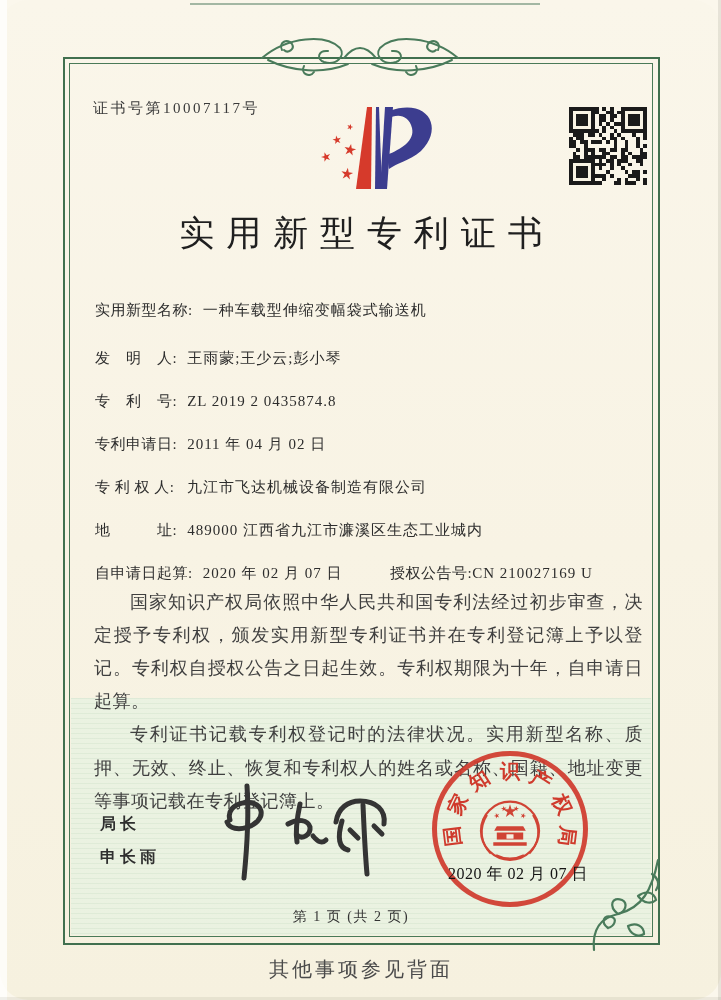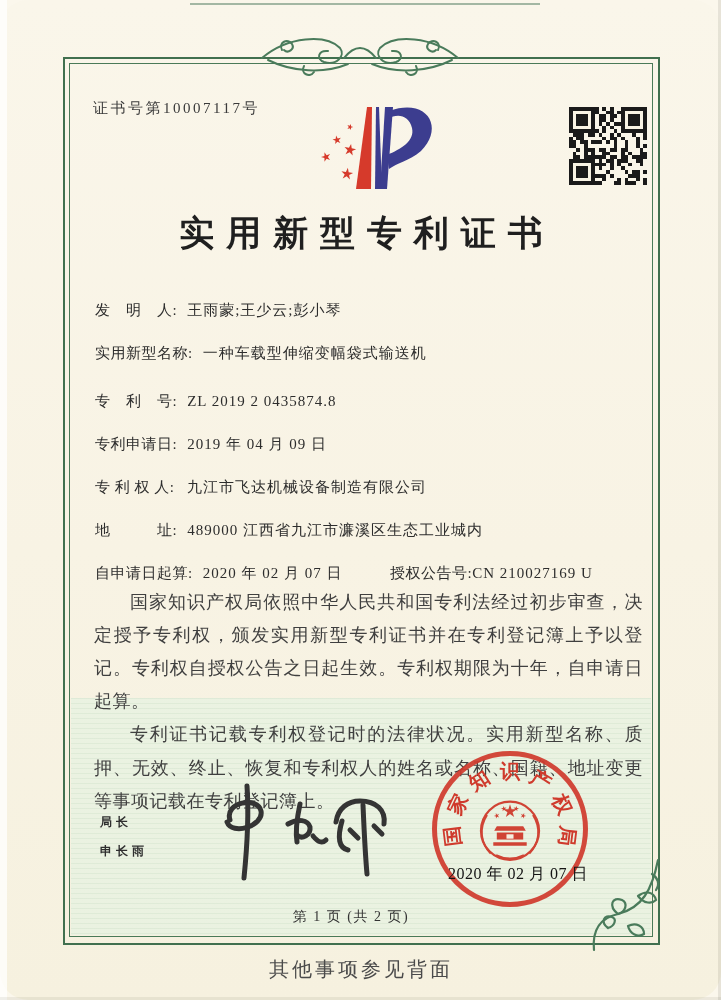--- a/index.html
+++ b/index.html
@@ -27,38 +27,38 @@
     opacity:.9;
   }
 
   .cert-no{position:absolute;left:93px;top:99px;font-size:15px;letter-spacing:2.5px;color:#3a3a3a;}
 
   .logo{position:absolute;left:293px;top:95px;width:178px;height:104px;}
   .qr{position:absolute;left:569px;top:107px;width:78px;height:78px;}
 
   .title{
     position:absolute;left:71px;top:210px;width:580px;text-align:center;
-    font-size:35px;font-weight:bold;color:#1f1f1f;
+    font-size:35px;font-weight:normal;color:#1f1f1f;
     letter-spacing:.34em;text-indent:.34em;
   }
 
   .fields{position:absolute;left:95px;top:301px;width:550px;font-size:15px;color:#2d2d2d;}
   .field-row{position:relative;height:21px;margin-bottom:22px;white-space:nowrap;}
   .field-row.first{margin-bottom:27px;}
   .f-label{display:inline-block;min-width:82px;letter-spacing:.5px;}
   .f-value{margin-left:10px;letter-spacing:1px;}
   .grant-no{position:absolute;left:295px;top:0;}
   .grant-no .f-label2{letter-spacing:.5px;text-align:right;}
   .grant-no .f-value{margin-left:0;}
 
   .paras{position:absolute;left:94px;top:586px;width:549px;font-size:18px;
     line-height:1.84;color:#3f3f3f;letter-spacing:.5px;}
   .paras p{margin:0;text-indent:2em;text-align:justify;}
 
-  .signer{position:absolute;left:100px;top:814px;font-size:12px;color:#2f2f2f;letter-spacing:4px;font-weight:600;z-index:3;}
+  .signer{position:absolute;left:100px;top:814px;font-size:16px;color:#2f2f2f;letter-spacing:4px;font-weight:600;z-index:3;}
   .signer div{margin-bottom:12px;}
   .signature{position:absolute;left:196px;top:780px;width:215px;height:102px;z-index:3;}
 
   .seal{position:absolute;left:432px;top:751px;width:156px;height:156px;z-index:3;}
   .seal-ring{
     position:absolute;inset:0;border:5px solid rgba(207,58,44,.92);border-radius:50%;
     mix-blend-mode:multiply;
   }
   .seal-char{
     position:absolute;left:50%;top:50%;font-size:20px;font-weight:bold;color:#cf3a2c;
@@ -293,31 +293,31 @@
           <rect x="0" y="14" width="7" height="7"></rect>
           <rect x="1" y="15" width="5" height="5" fill="#f8f3e4"></rect>
           <rect x="2" y="16" width="3" height="3"></rect>
         </g>
     </svg>
   </div>
 
   <div class="title">实用新型专利证书</div>
 
   <div class="fields">
-    <div class="field-row">
-      <span class="f-label">发　明　人:</span><span class="f-value">王雨蒙;王少云;彭小琴</span>
-    </div>
     <div class="field-row first">
       <span class="f-label">实用新型名称:</span><span class="f-value">一种车载型伸缩变幅袋式输送机</span>
     </div>
     <div class="field-row">
+      <span class="f-label">发　明　人:</span><span class="f-value">王雨蒙;王少云;彭小琴</span>
+    </div>
+    <div class="field-row">
       <span class="f-label">专　利　号:</span><span class="f-value">ZL 2019 2 0435874.8</span>
     </div>
     <div class="field-row">
-      <span class="f-label">专利申请日:</span><span class="f-value">2019 年 04 月 09 日</span>
+      <span class="f-label">专利申请日:</span><span class="f-value">2011 年 04 月 02 日</span>
     </div>
     <div class="field-row">
       <span class="f-label">专 利 权 人:</span><span class="f-value">九江市飞达机械设备制造有限公司</span>
     </div>
     <div class="field-row">
       <span class="f-label">地　　　址:</span><span class="f-value">489000 江西省九江市濂溪区生态工业城内</span>
     </div>
     <div class="field-row">
       <span class="f-label">自申请日起算:</span><span class="f-value">2020 年 02 月 07 日</span>
       <span class="grant-no">

